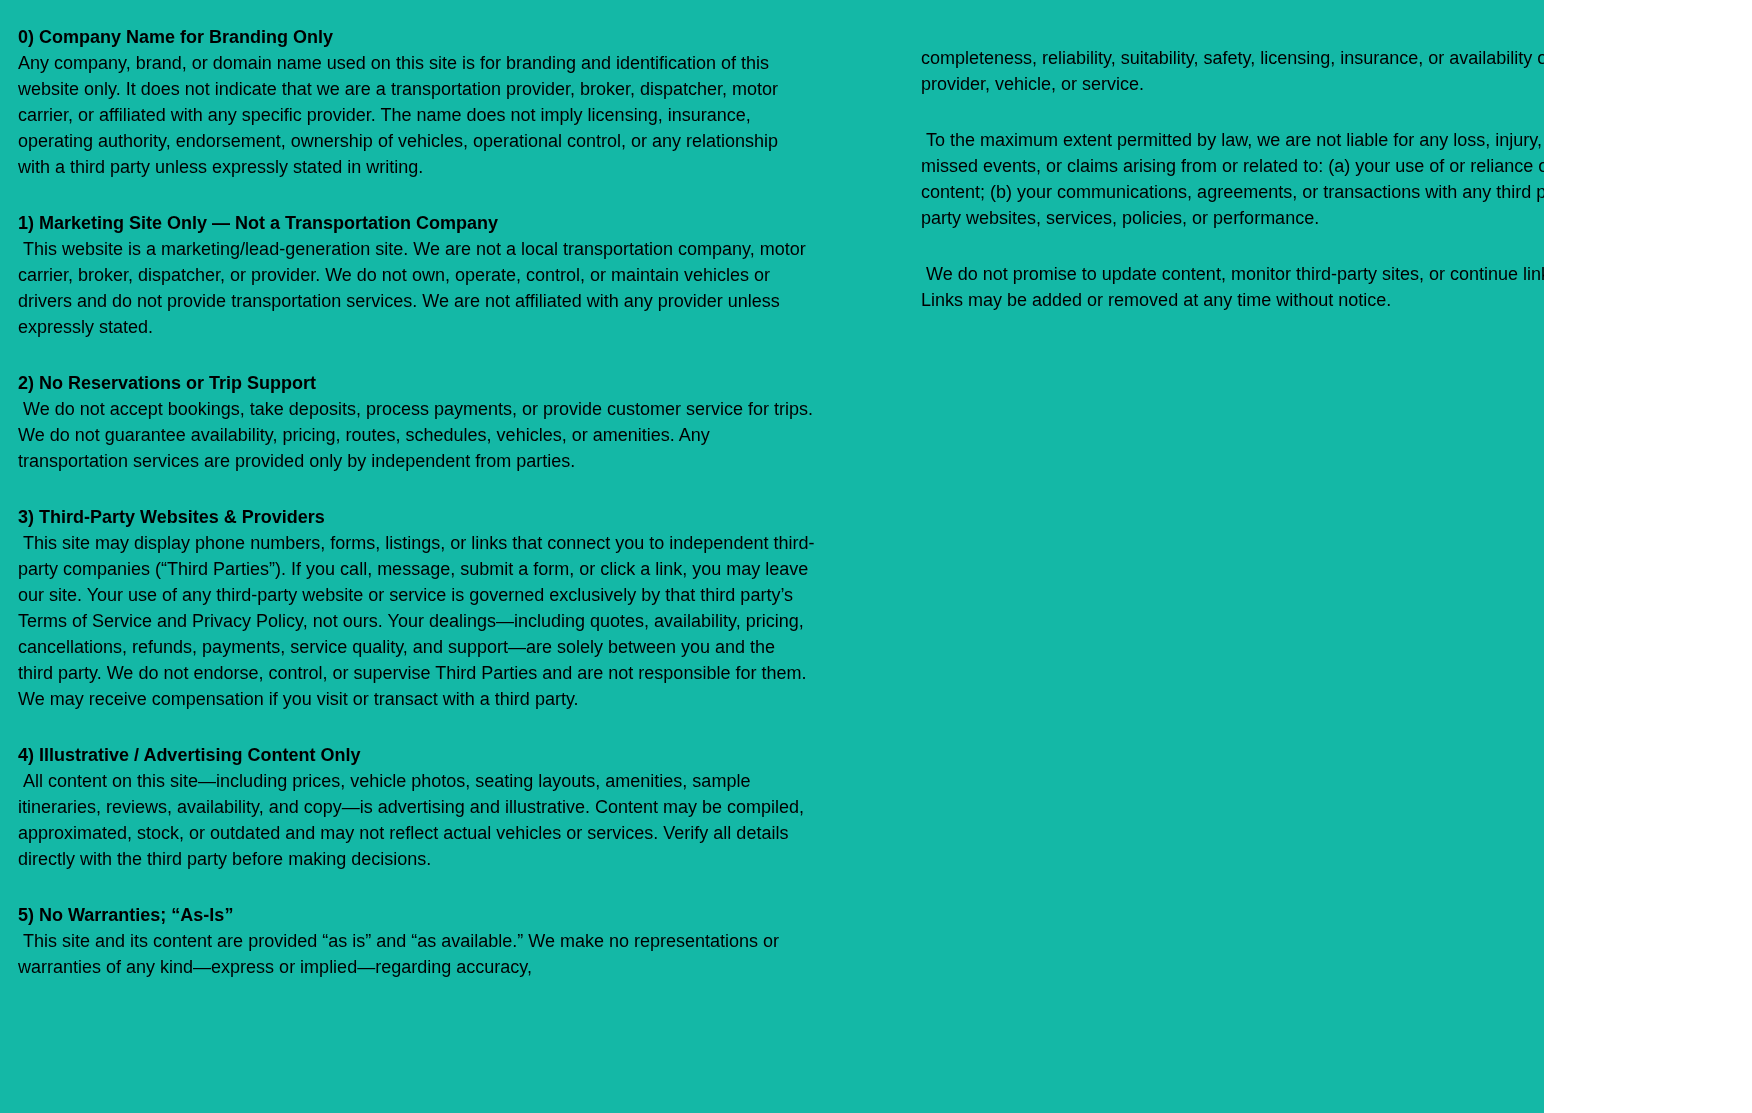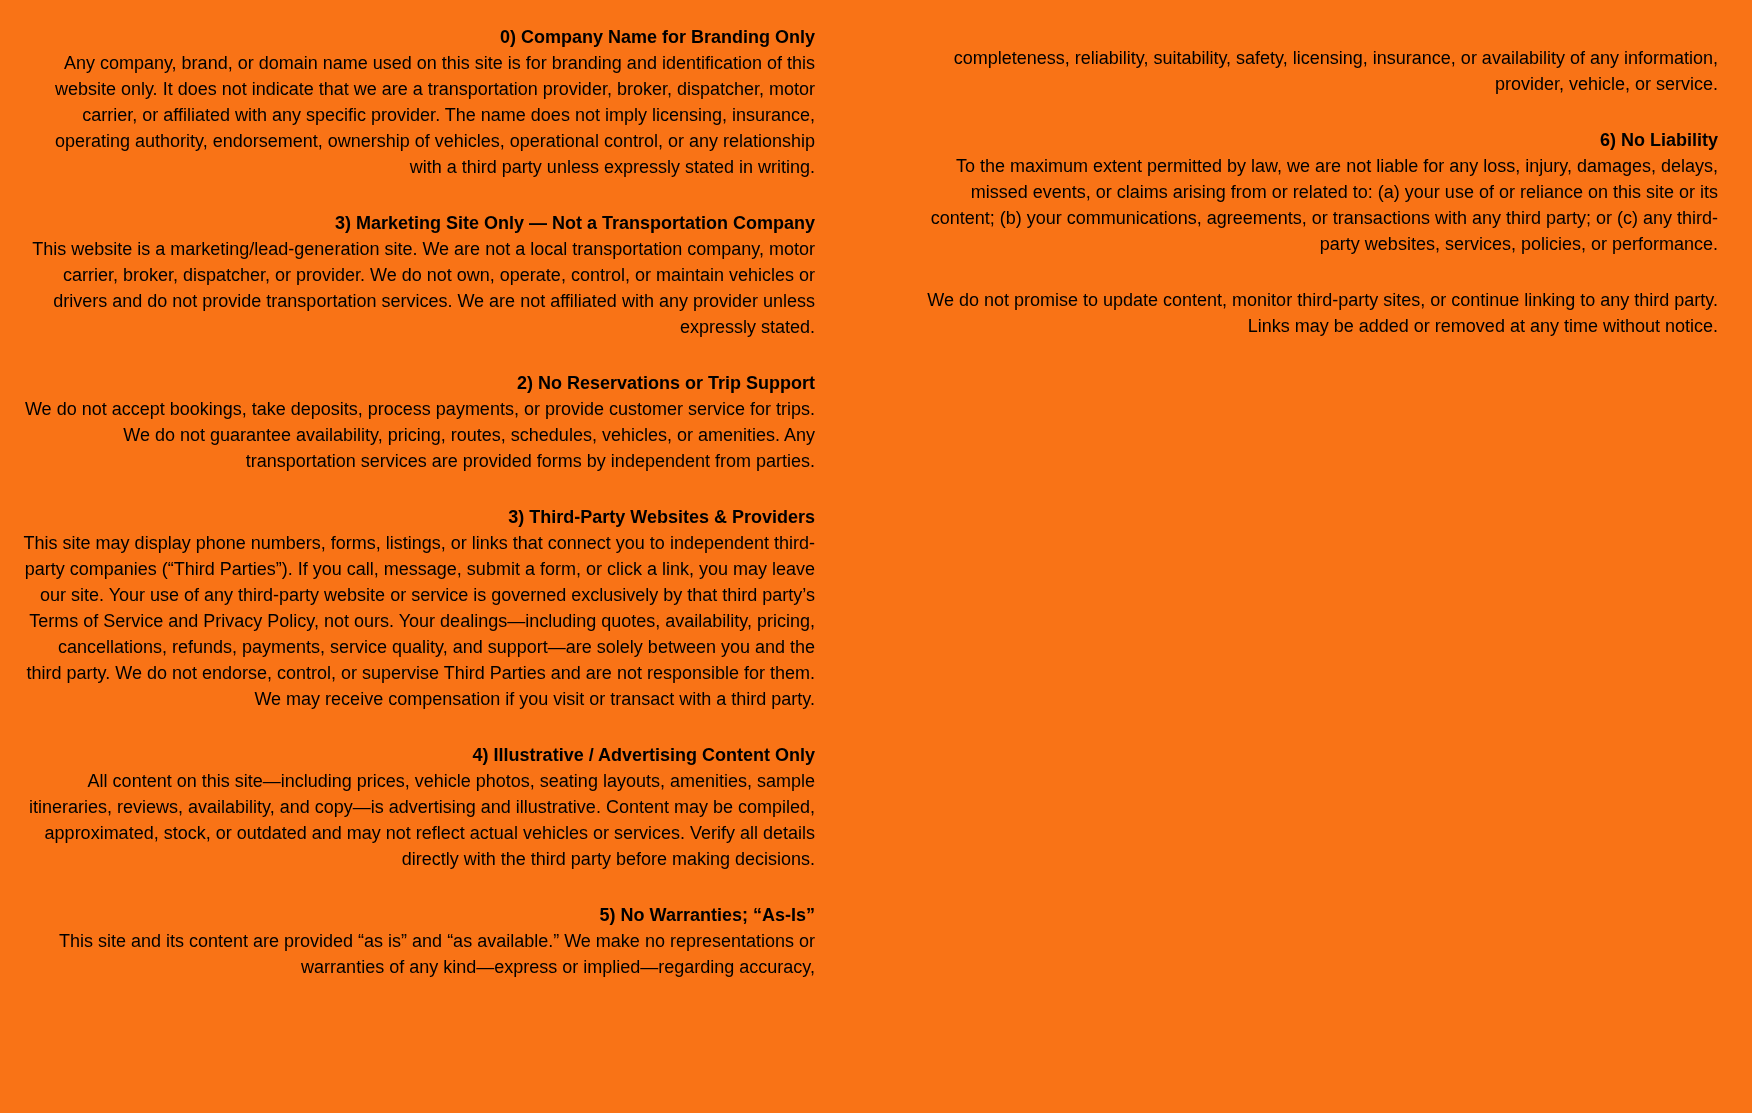--- a/index.html
+++ b/index.html
@@ -2,29 +2,28 @@
 <html><head>
 <meta charset="utf-8">
 <style>
   html, body {
     margin: 0;
     padding: 0;
     background: #ffffff;
   }
   .page {
     position: relative;
-    width: 1752px;
+    width: 1544px;
     height: 1113px;
-    background: #f97316;
+    background: #14b8a6;
     color: #000000;
     font-family: "Liberation Sans", sans-serif;
     font-size: 18px;
     line-height: 26px;
     overflow: hidden;
-    text-align: right;
   }
   .column {
     position: absolute;
   }
   .column.col-0 {
     left: 18px;
     top: 24px;
     width: 797px;
   }
   .column.col-1 {
@@ -48,45 +47,44 @@
 </head>
 <body>
 
 <div class="page">
   <div class="column col-0">
       <div class="section">
         <div class="section-heading">0) Company Name for Branding Only</div>
         <div class="section-body"><span>Any company, brand, or domain name used on this site is for branding and identification of this website only. It does not indicate that we are a transportation provider, broker, dispatcher, motor carrier, or affiliated with any specific provider. The name does not imply licensing, insurance, operating authority, endorsement, ownership of vehicles, operational control, or any relationship with a third party unless expressly stated in writing.</span></div>
       </div>
       <div class="section">
-        <div class="section-heading">3) Marketing Site Only — Not a Transportation Company</div>
+        <div class="section-heading">1) Marketing Site Only — Not a Transportation Company</div>
         <div class="section-body"><span> This website is a </span><b>marketing/lead-generation</b><span> site. We are </span><b>not</b><span> a local transportation company, motor carrier, broker, dispatcher, or provider. We </span><b>do not</b><span> own, operate, control, or maintain vehicles or drivers and </span><b>do not</b><span> provide transportation services. We are </span><b>not affiliated</b><span> with any provider unless expressly stated.</span></div>
       </div>
       <div class="section">
         <div class="section-heading">2) No Reservations or Trip Support</div>
-        <div class="section-body"><span> We </span><b>do not</b><span> accept bookings, take deposits, process payments, or provide customer service for trips. We </span><b>do not</b><span> guarantee availability, pricing, routes, schedules, vehicles, or amenities. Any transportation services are provided </span><b>forms</b><span> by independent from parties.</span></div>
+        <div class="section-body"><span> We </span><b>do not</b><span> accept bookings, take deposits, process payments, or provide customer service for trips. We </span><b>do not</b><span> guarantee availability, pricing, routes, schedules, vehicles, or amenities. Any transportation services are provided </span><b>only</b><span> by independent from parties.</span></div>
       </div>
       <div class="section">
         <div class="section-heading">3) Third-Party Websites &amp; Providers</div>
         <div class="section-body"><span> This site may display phone numbers, forms, listings, or links that connect you to </span><b>independent third-party</b><span> companies (“Third Parties”). If you call, message, submit a form, or click a link, you may leave our site. Your use of any third-party website or service is governed </span><b>exclusively</b><span> by that third party’s </span><b>Terms of Service</b><span> and </span><b>Privacy Policy</b><span>, </span><b>not ours</b><span>. Your dealings—including quotes, availability, pricing, cancellations, refunds, payments, service quality, and support—are </span><b>solely between you and the third party</b><span>. We do </span><b>not</b><span> endorse, control, or supervise Third Parties and are </span><b>not responsible</b><span> for them. We may receive compensation if you visit or transact with a third party.</span></div>
       </div>
       <div class="section">
         <div class="section-heading">4) Illustrative / Advertising Content Only</div>
         <div class="section-body"><span> All content on this site—including prices, vehicle photos, seating layouts, amenities, sample itineraries, reviews, availability, and copy—is </span><b>advertising and illustrative</b><span>. Content may be compiled, approximated, stock, or outdated and may </span><b>not</b><span> reflect actual vehicles or services. Verify all details </span><b>directly with the third party</b><span> before making decisions.</span></div>
       </div>
       <div class="section">
         <div class="section-heading">5) No Warranties; “As-Is”</div>
         <div class="section-body"><span> This site and its content are provided </span><b>“as is”</b><span> and </span><b>“as available.”</b><span> We make </span><b>no representations or warranties</b><span> of any kind—express or implied—regarding accuracy,</span></div>
       </div>
     </div>
   <div class="column col-1">
       <div class="section">
         <div class="section-body"><span>completeness, reliability, suitability, safety, licensing, insurance, or availability of any information, provider, vehicle, or service.</span></div>
       </div>
       <div class="section">
-        <div class="section-heading">6) No Liability</div>
         <div class="section-body"><span> To the maximum extent permitted by law, we are </span><b>not liable</b><span> for any loss, injury, damages, delays, missed events, or claims arising from or related to: (a) your use of or reliance on this site or its content; (b) your communications, agreements, or transactions with any third party; or (c) any third-party websites, services, policies, or performance.</span></div>
       </div>
       <div class="section">
         <div class="section-body"><span> We </span><b>do not</b><span> promise to update content, monitor third-party sites, or continue linking to any third party. Links may be added or removed at any time without notice.</span></div>
       </div>
     </div>
 </div>
 
 </body></html>

